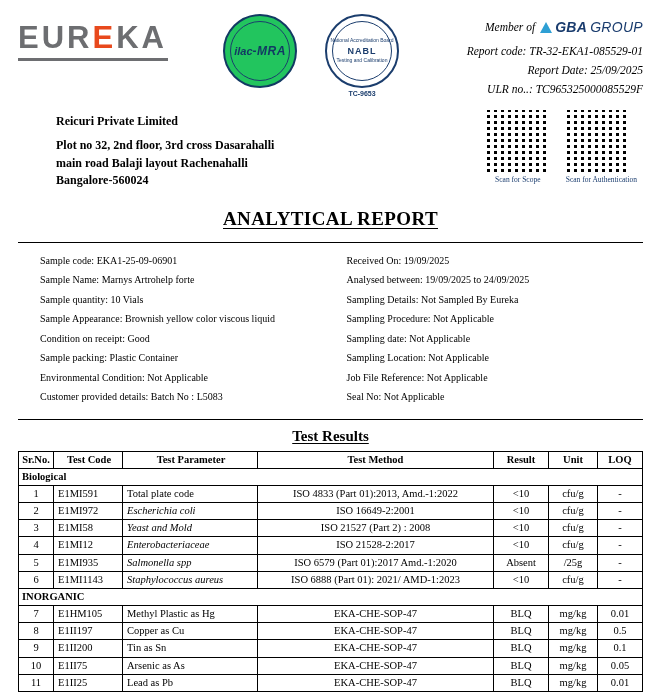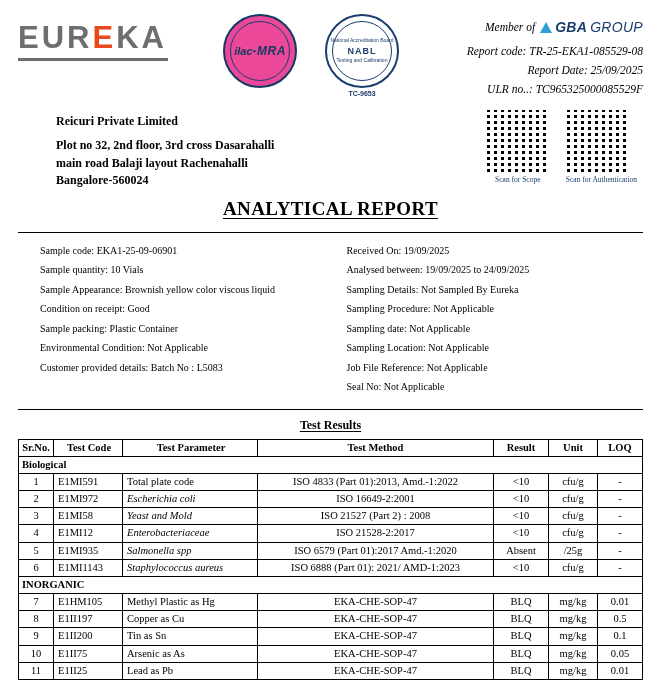--- a/index.html
+++ b/index.html
@@ -69,21 +69,21 @@
     border: 2px solid #1b3d6d;
     margin: 0 auto;
     position: relative;
     display: flex;
     align-items: center;
     justify-content: center;
     overflow: hidden;
   }
   .seal-circle.ilac {
     border: 2px solid #123a63;
-    background: #ec4899;
+    background: #22c55e;
   }
   .seal-inner-ring {
     position: absolute;
     top: 5px; left: 5px; right: 5px; bottom: 5px;
     border-radius: 50%;
     border: 1px solid #1b3d6d;
   }
   .ilac-text {
     font-family: "Liberation Sans", sans-serif;
     font-size: 11px;
@@ -194,21 +194,21 @@
     margin-top: 2px;
     font-family: "Liberation Serif", serif;
   }
 
   
   .report-title {
     text-align: center;
     font-size: 19px;
     font-weight: bold;
     letter-spacing: 0.4px;
-    margin-top: 8px;
+    margin-top: 18px;
     text-decoration: underline;
     text-underline-offset: 3px;
   }
 
   .rule {
     border-top: 1px solid #000;
     margin: 12px 18px 0 18px;
   }
 
   
@@ -218,21 +218,21 @@
     box-sizing: border-box;
     font-size: 10px;
     line-height: 1.95;
   }
   .info-col { flex: 1 1 50%; }
   .info-col.left { padding-left: 22px; }
   .info-col.right { padding-left: 10px; }
 
   .test-results-head {
     text-align: center;
-    font-size: 12px;
+    font-size: 15px;
     font-weight: bold;
     margin-top: 8px;
     text-decoration: underline;
     text-underline-offset: 2px;
   }
 
   
   .table-wrap {
     padding: 6px 18px 0 18px;
     box-sizing: border-box;
@@ -299,21 +299,21 @@
 
     <div class="header-right">
       <div class="member-line">
         <span>Member of</span>
         <span class="gba-logo">
           <span class="gba-mark"></span>
           <span>GBA</span>
             <span class="grp">GROUP</span>
         </span>
       </div>
-      <div>Report code: TR-25-EKA1-085529-08</div>
+      <div>Report code: TR-32-EKA1-085529-01</div>
       <div>Report Date: 25/09/2025</div>
       <div>ULR no..: TC965325000085529F</div>
     </div>
   </div>
 
   <div class="addr-row">
     <div class="addr">
       <div class="company">Reicuri Private Limited</div>
       <div>Plot no 32, 2nd floor, 3rd cross Dasarahalli</div>
       <div>main road Balaji layout Rachenahalli</div>
@@ -331,20 +331,21 @@
     </div>
   </div>
 
   <div class="report-title">ANALYTICAL REPORT</div>
 
   <div class="rule"></div>
 
   <div class="info-grid">
     <div class="info-col left">
       <div>Sample code: EKA1-25-09-06901</div>
+      <div>Sample Name: Marnys Artrohelp forte</div>
       <div>Sample quantity: 10 Vials</div>
       <div>Sample Appearance: Brownish yellow color viscous liquid</div>
       <div>Condition on receipt: Good</div>
       <div>Sample packing: Plastic Container</div>
       <div>Environmental Condition: Not Applicable</div>
       <div>Customer provided details: Batch No : L5083</div>
     </div>
     <div class="info-col right">
       <div>Received On: 19/09/2025</div>
       <div>Analysed between: 19/09/2025 to 24/09/2025</div>

